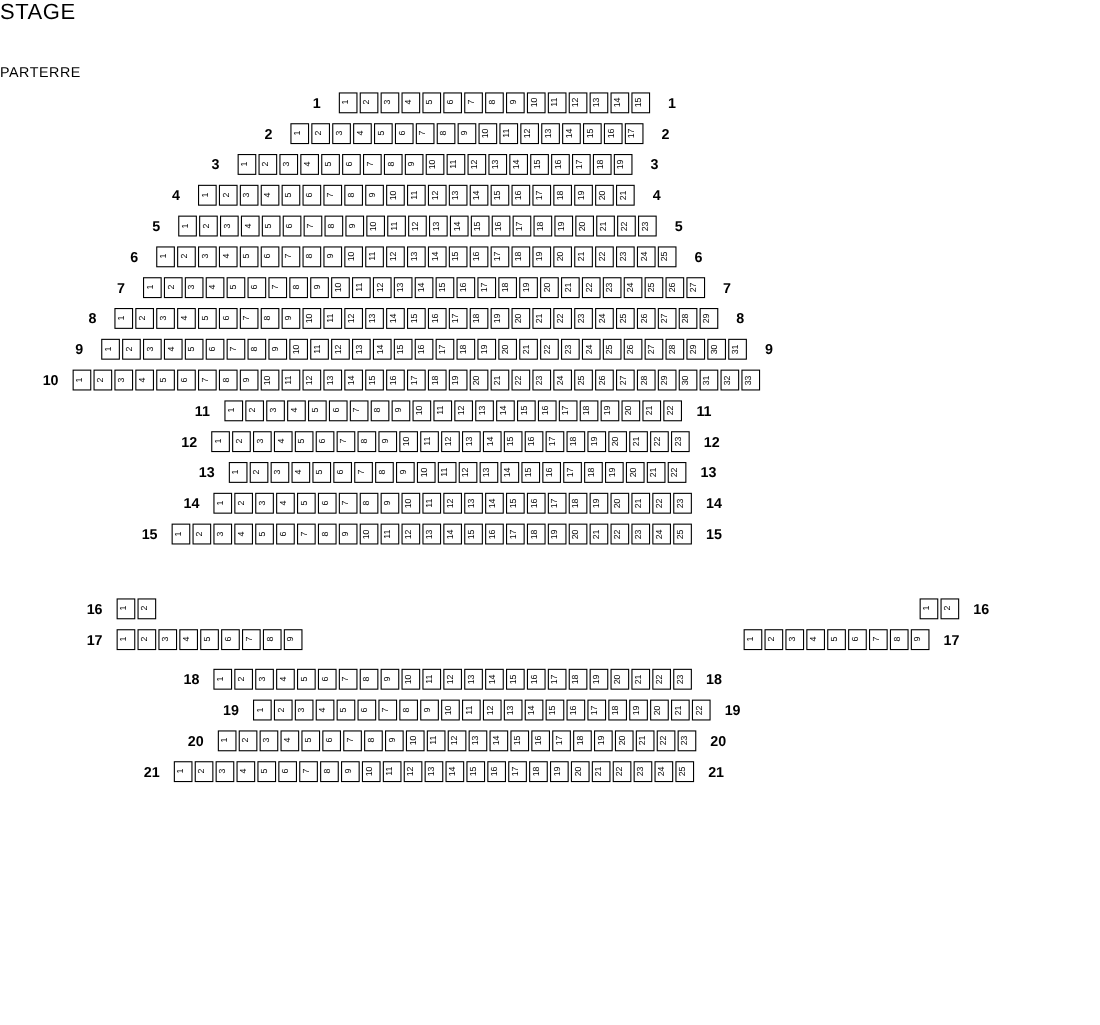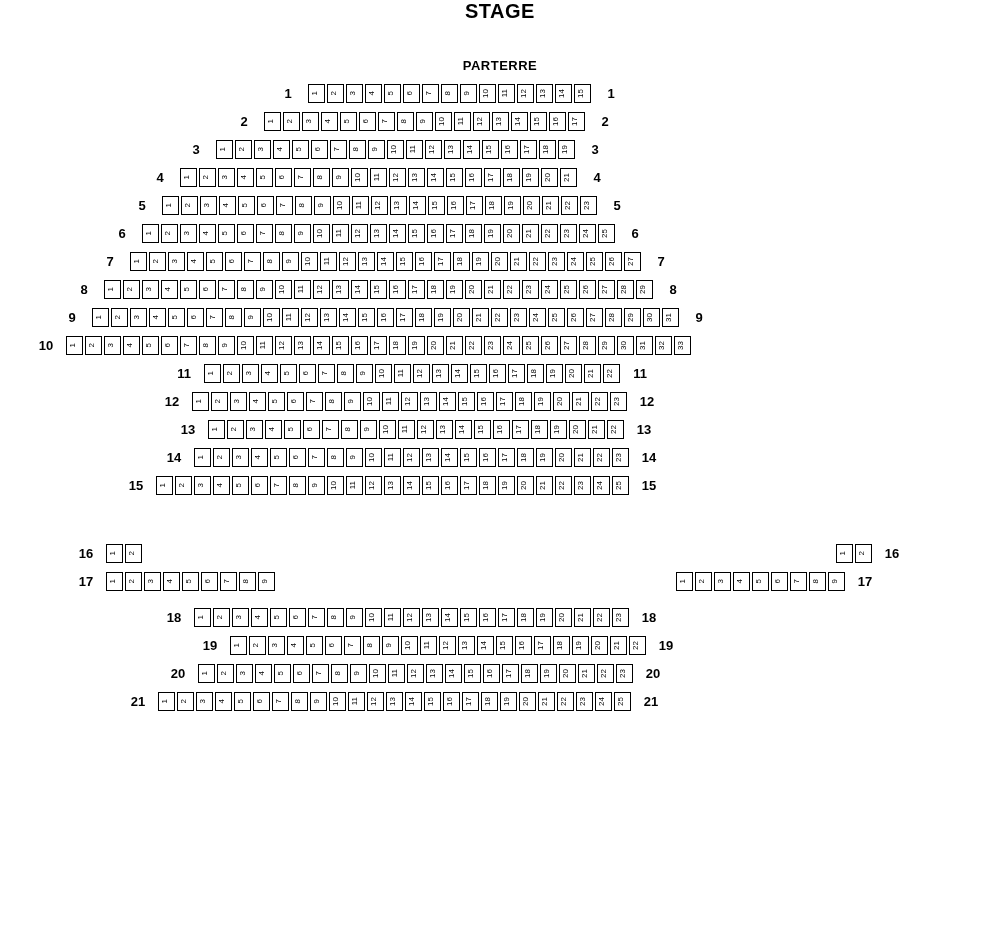--- a/index.html
+++ b/index.html
@@ -13,33 +13,33 @@
     position: relative;
     font-family: "Liberation Sans", sans-serif;
     color: #000000;
     overflow: hidden;
   }
   #stage-title {
     position: absolute;
     top: 0px;
     left: 0;
     width: 100%;
-    text-align: center;
+    text-align: left;
     font-size: 20px;
-    font-weight: bold;
+    font-weight: normal;
     letter-spacing: 0.5px;
   }
   #section-title {
     position: absolute;
     top: 58px;
     left: 0;
     width: 100%;
-    text-align: center;
+    text-align: left;
     font-size: 13px;
-    font-weight: bold;
+    font-weight: normal;
     letter-spacing: 0.5px;
   }
   #seatmap {
     position: absolute;
     top: 84px;
     left: 0;
     width: 1000px;
   }
   .seat-row {
     position: relative;

